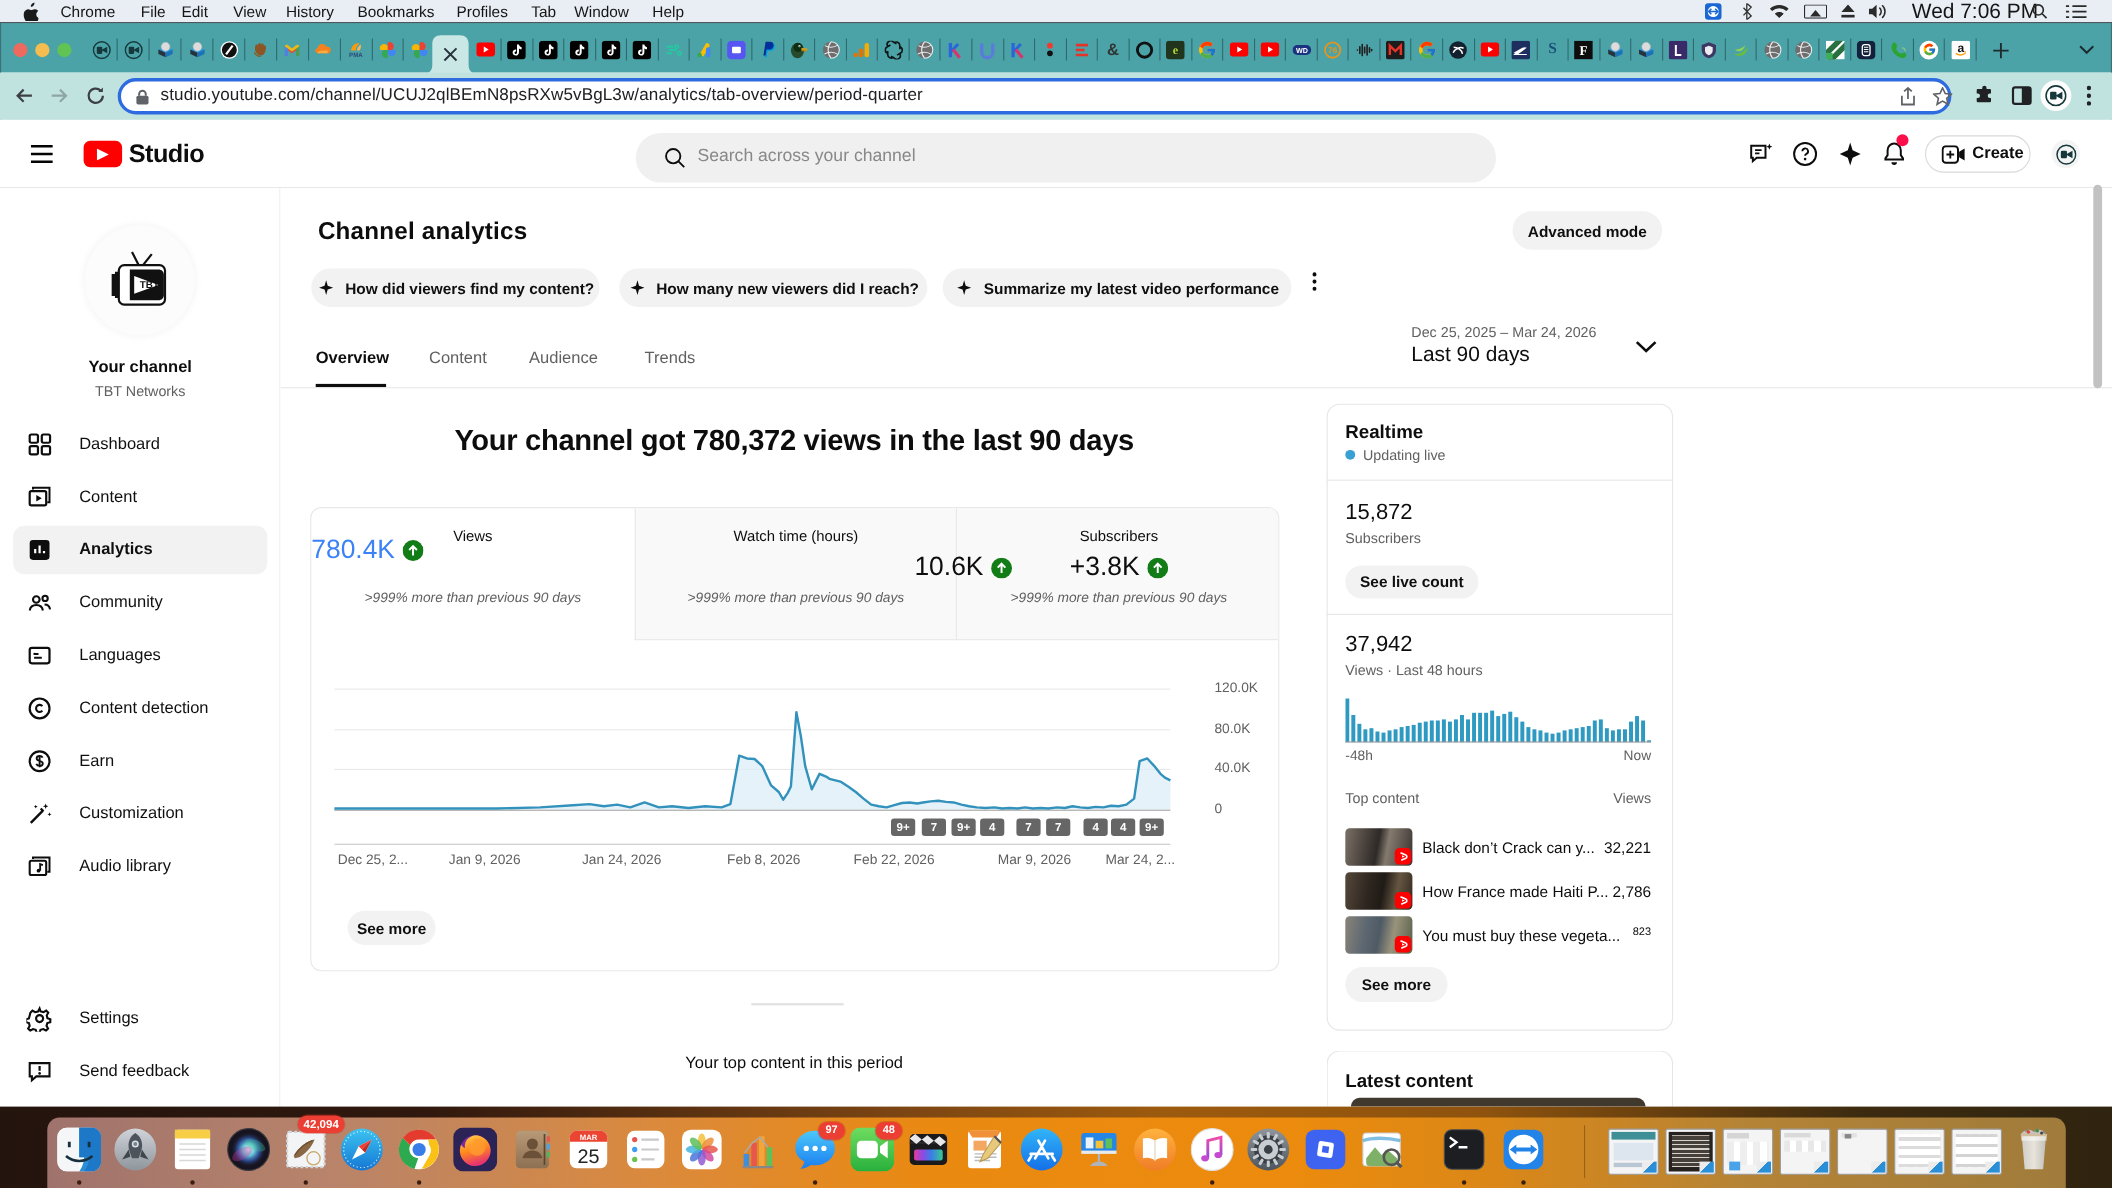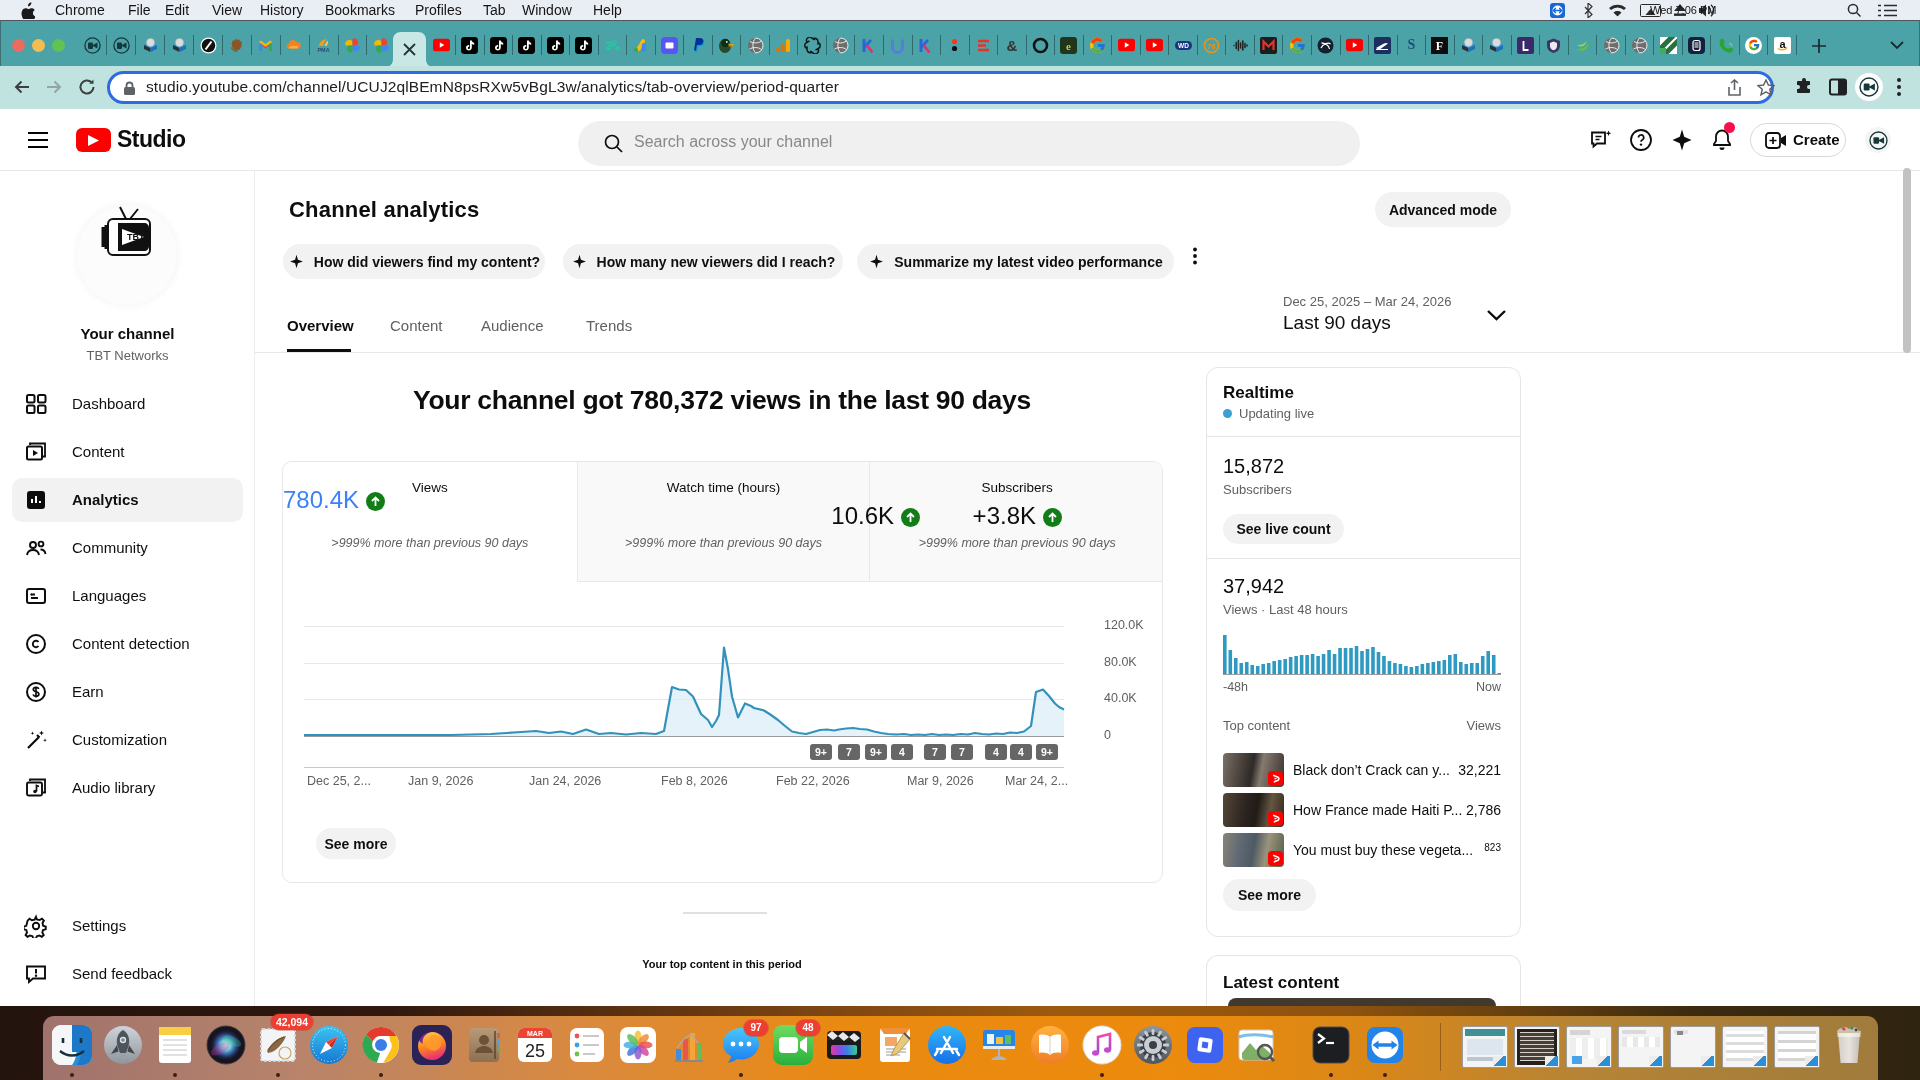--- a/index.html
+++ b/index.html
@@ -70,21 +70,21 @@
       <path d="M10.5 5l5 6h-10z" fill="#2a2a2a"></path>
     </svg>
   <svg class="mi" style="left:1673px;top:4px" width="14" height="13" viewBox="0 0 14 13">
       <path d="M7 0l6 7H1z" fill="#2a2a2a"></path>
       <rect x="1" y="9.5" width="12" height="2.4" fill="#2a2a2a"></rect>
     </svg>
   <svg class="mi" style="left:1699px;top:4px" width="18" height="13" viewBox="0 0 18 13">
       <path d="M0 4h3l4-3.6v12L3 9H0z" fill="#2a2a2a"></path>
       <path d="M9.5 3a4.5 4.5 0 0 1 0 7M12 .8a7.5 7.5 0 0 1 0 11.4" stroke="#2a2a2a" stroke-width="1.4" fill="none"></path>
     </svg>
-  <span class="mi" style="left:1650px;font-size:11px">Wed 7:06 PM</span>
+  <span class="mi" style="left:1738px;font-size:19px">Wed 7:06 PM</span>
   <svg class="mi" style="left:1847px;top:3px" width="15" height="15" viewBox="0 0 15 15">
       <circle cx="6" cy="6" r="4.6" stroke="#2a2a2a" stroke-width="1.5" fill="none"></circle>
       <path d="M9.5 9.5l4 4" stroke="#2a2a2a" stroke-width="1.5"></path>
     </svg>
   <svg class="mi" style="left:1878px;top:4px" width="19" height="13" viewBox="0 0 19 13">
       <path d="M6 1.5h13M6 6.5h13M6 11.5h13" stroke="#2a2a2a" stroke-width="1.6"></path>
       <path d="M0 1.5h3M0 6.5h3M0 11.5h3" stroke="#2a2a2a" stroke-width="1.6"></path>
     </svg>
 </div>
 <div id="tabstrip">
@@ -704,21 +704,21 @@
   </div>
   <div style="position:absolute;left:1865px;top:18px;width:26px;height:26px;border-radius:50%;background:#f4f4f4;display:flex;align-items:center;justify-content:center">
       <svg width="19" height="19" viewBox="0 0 17 17">
         <circle cx="8.5" cy="8.5" r="7.6" fill="none" stroke="#16383b" stroke-width="1.2"></circle>
         <rect x="4" y="5.5" width="5" height="6" rx="1" fill="#16383b"></rect>
         <path d="M8 8.5l5.5-3v6z" fill="#16383b"></path>
       </svg>
     </div>
 </div>
 <div id="sidebar">
-  <div style="position:absolute;left:77px;top:34px;width:100px;height:100px;border-radius:50%;background:#fcfcfc;box-shadow:0 0 8px rgba(0,0,0,.06);display:flex;align-items:flex-start;justify-content:center">
+  <div style="position:absolute;left:77px;top:34px;width:100px;height:100px;border-radius:50%;background:#fcfcfc;box-shadow:0 0 8px rgba(0,0,0,.06);display:flex;align-items:center;justify-content:center">
     <svg width="62" height="56" viewBox="0 0 62 56">
         <g fill="none" stroke="#111" stroke-width="2">
           <path d="M30 14L24 2M34 14l8-10"></path>
           <rect x="12" y="14" width="42" height="36" rx="5" fill="#fff"></rect>
           <path d="M10 20v24M7 22v20" stroke-width="3"></path>
         </g>
         <path d="M22 18h26c3 0 5 2 5 5v18c0 3-2 5-5 5H22z" fill="#111"></path>
         <path d="M26 24l22 8-22 8z" fill="#fff"></path>
         <text x="31" y="35" font-size="9" font-weight="bold" fill="#111" font-family="Liberation Sans">TBT</text>
       </svg>
@@ -890,21 +890,21 @@
       <div style="position:absolute;left:493px;top:312px;font-size:12.5px;color:#606060">Feb 22, 2026</div>
       <div style="position:absolute;left:624px;top:312px;font-size:12.5px;color:#606060">Mar 9, 2026</div>
       <div style="position:absolute;left:722px;top:312px;font-size:12.5px;color:#606060">Mar 24, 2...</div>
     <div style="position:absolute;left:821px;top:156px;font-size:12.5px;color:#606060">120.0K</div>
       <div style="position:absolute;left:821px;top:193px;font-size:12.5px;color:#606060">80.0K</div>
       <div style="position:absolute;left:821px;top:229px;font-size:12.5px;color:#606060">40.0K</div>
       <div style="position:absolute;left:821px;top:266px;font-size:12.5px;color:#606060">0</div>
     <div class="pill" style="position:absolute;left:33px;top:366px;width:80px;height:31px;font-size:14px">See more</div>
   </div>
   <div style="position:absolute;left:428px;top:741px;width:84px;height:2px;background:#e0e0e0"></div>
-  <div style="position:absolute;left:0px;top:787px;width:934px;text-align:center;font-size:11px;font-weight:bold;color:#0d0d0d">Your top content in this period</div>
+  <div style="position:absolute;left:0px;top:787px;width:934px;text-align:center;font-size:15px;font-weight:normal;color:#0d0d0d">Your top content in this period</div>
 </div>
 <div id="rightcol" style="position:absolute;left:1206px;top:367px;width:315px">
  <div style="position:absolute;left:0;top:0;width:315px;height:570px;border:1px solid #e6e6e6;border-radius:12px;background:#fff"></div>
  <div style="position:absolute;left:17px;top:16px;font-size:17px;font-weight:bold;color:#0d0d0d">Realtime</div>
  <div style="position:absolute;left:17px;top:42px;width:9px;height:9px;border-radius:50%;background:#38a0d2"></div>
  <div style="position:absolute;left:33px;top:39px;font-size:13px;color:#606060">Updating live</div>
  <div style="position:absolute;left:0;top:69px;width:315px;height:1px;background:#e6e6e6"></div>
  <div style="position:absolute;left:17px;top:88px;font-size:20px;color:#0d0d0d">15,872</div>
  <div style="position:absolute;left:17px;top:115px;font-size:13px;color:#606060">Subscribers</div>
  <div class="pill" style="position:absolute;left:17px;top:147px;width:121px;height:30px;font-size:14px">See live count</div>

